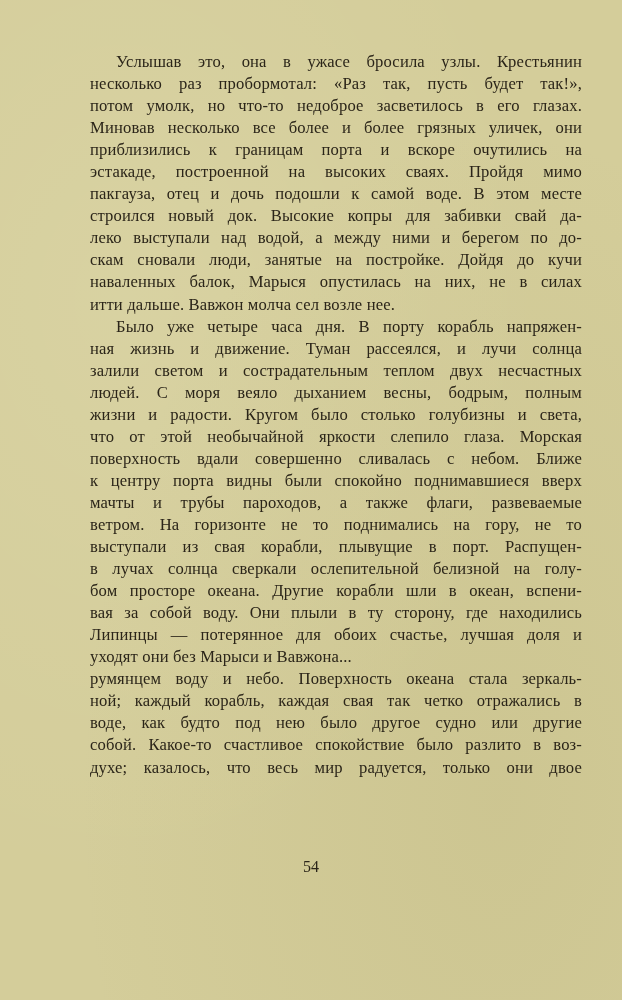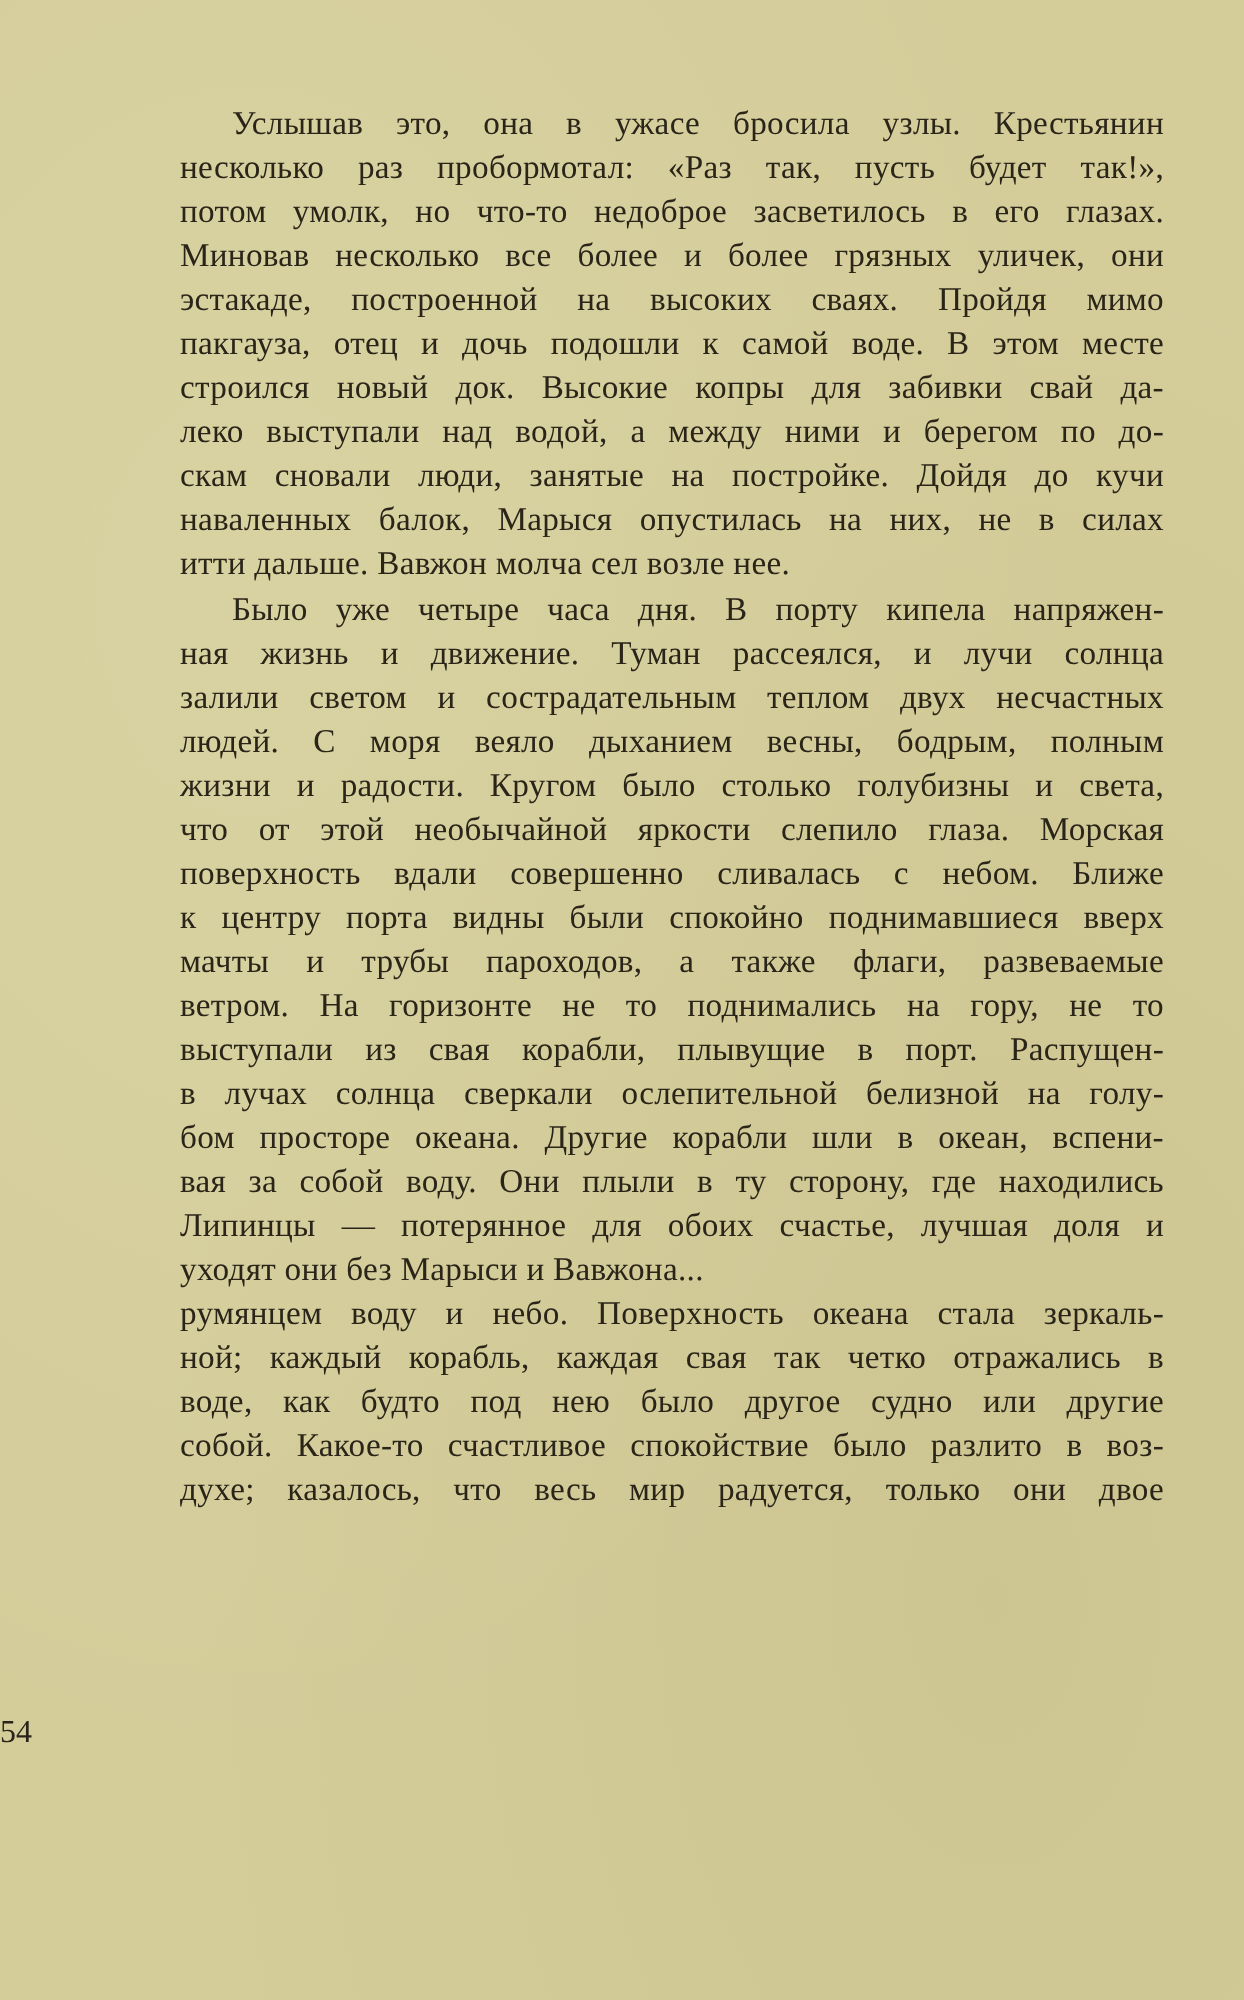--- a/index.html
+++ b/index.html
@@ -44,45 +44,46 @@
       padding-left: 26px;
     }
     .line.last {
       text-align-last: left;
     }
     .page-number {
       position: absolute;
       left: 0;
       width: 622px;
       top: 858px;
-      text-align: left;
+      text-align: center;
       font-family: "Liberation Serif", "DejaVu Serif", serif;
       font-size: 16px;
       color: #2b2519;
     }
   </style>
 </head>
 <body>
 
 <div class="page">
   <div class="text-block">
 
     <div class="line indent">Услышав это, она в ужасе бросила узлы. Крестьянин</div>
     <div class="line">несколько раз пробормотал: «Раз так, пусть будет так!»,</div>
     <div class="line">потом умолк, но что-то недоброе засветилось в его глазах.</div>
     <div class="line">Миновав несколько все более и более грязных уличек, они</div>
+    <div class="line">приблизились к границам порта и вскоре очутились на</div>
     <div class="line">эстакаде, построенной на высоких сваях. Пройдя мимо</div>
     <div class="line">пакгауза, отец и дочь подошли к самой воде. В этом месте</div>
     <div class="line">строился новый док. Высокие копры для забивки свай да-</div>
     <div class="line">леко выступали над водой, а между ними и берегом по до-</div>
     <div class="line">скам сновали люди, занятые на постройке. Дойдя до кучи</div>
     <div class="line">наваленных балок, Марыся опустилась на них, не в силах</div>
     <div class="line last">итти дальше. Вавжон молча сел возле нее.</div>
 
-    <div class="line indent">Было уже четыре часа дня. В порту кипела напряжен-</div>
+    <div class="line indent">Было уже четыре часа дня. В порту корабль напряжен-</div>
     <div class="line">ная жизнь и движение. Туман рассеялся, и лучи солнца</div>
     <div class="line">залили светом и сострадательным теплом двух несчастных</div>
     <div class="line">людей. С моря веяло дыханием весны, бодрым, полным</div>
     <div class="line">жизни и радости. Кругом было столько голубизны и света,</div>
     <div class="line">что от этой необычайной яркости слепило глаза. Морская</div>
     <div class="line">поверхность вдали совершенно сливалась с небом. Ближе</div>
     <div class="line">к центру порта видны были спокойно поднимавшиеся вверх</div>
     <div class="line">мачты и трубы пароходов, а также флаги, развеваемые</div>
     <div class="line">ветром. На горизонте не то поднимались на гору, не то</div>
     <div class="line">выступали из свая корабли, плывущие в порт. Распущен-</div>

